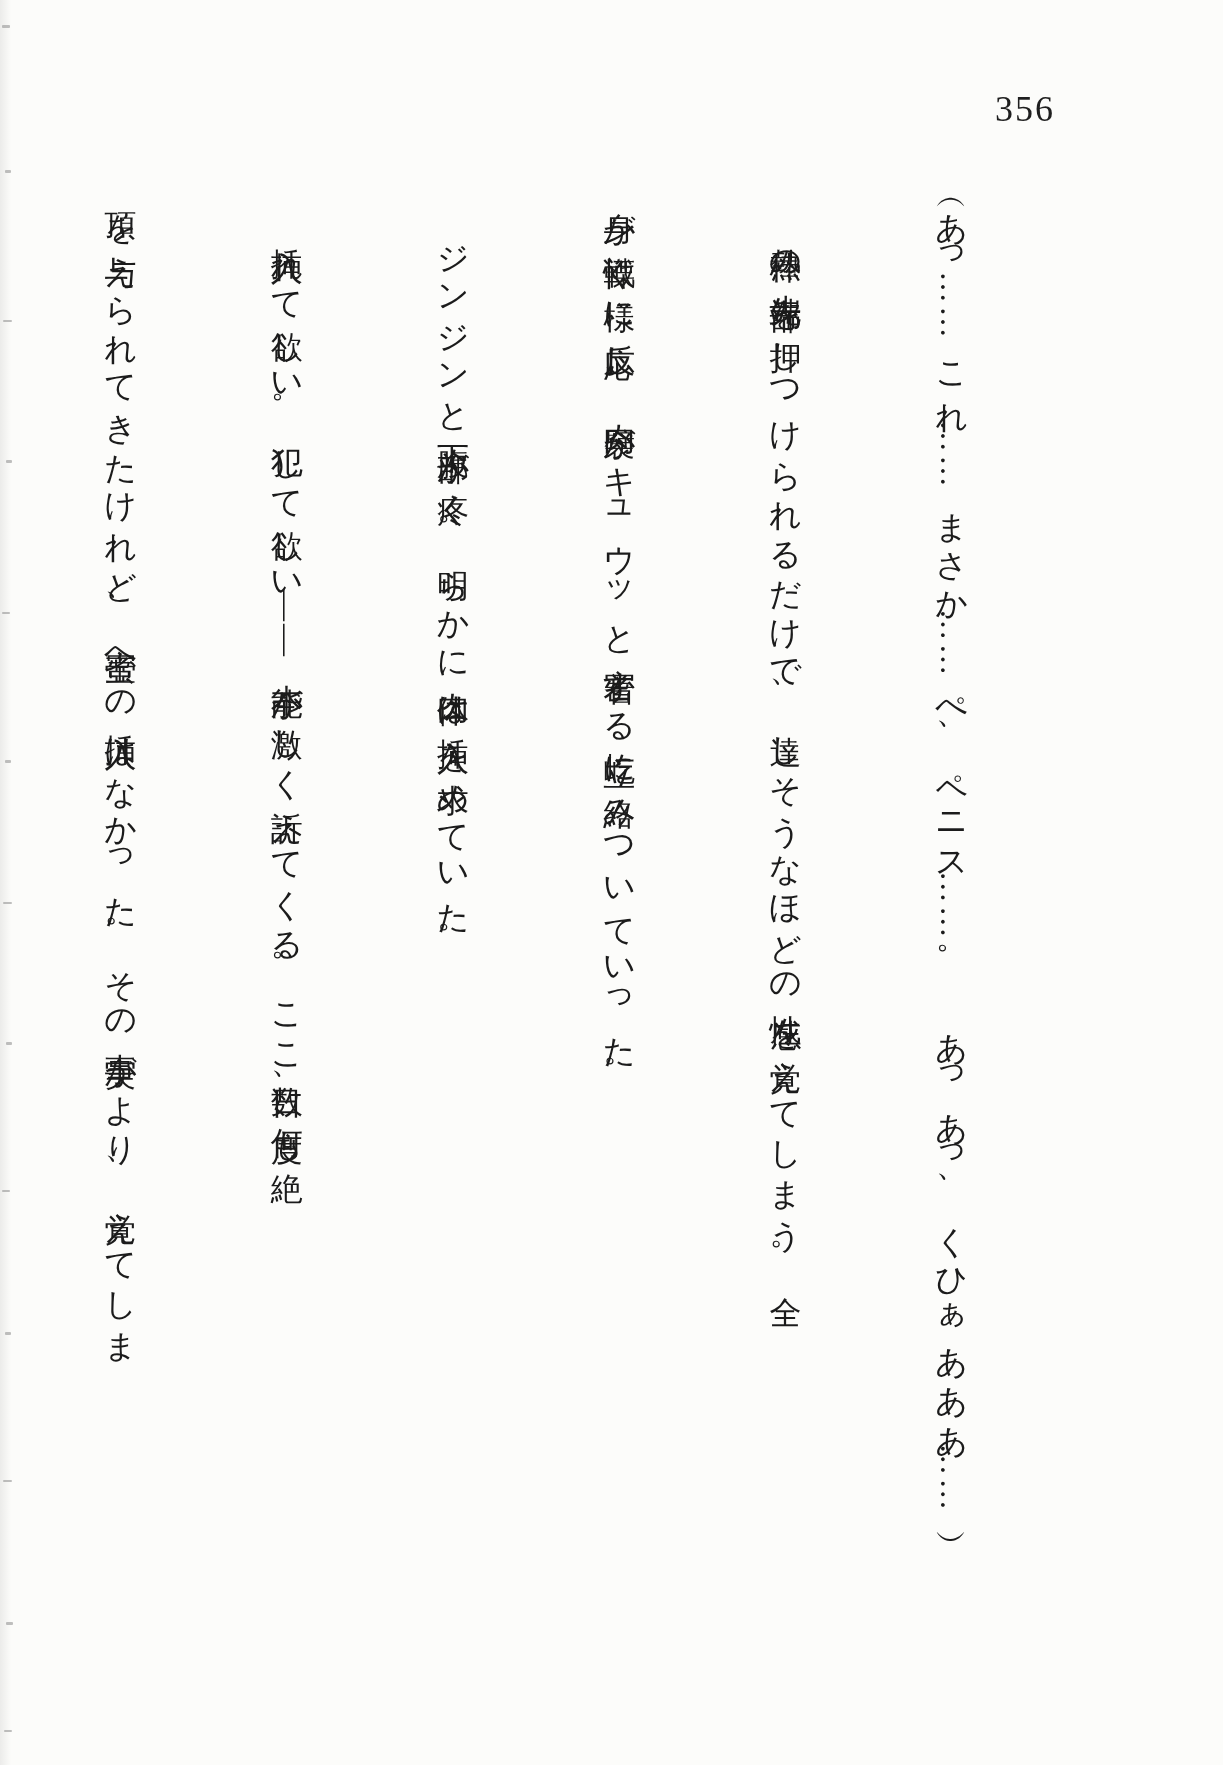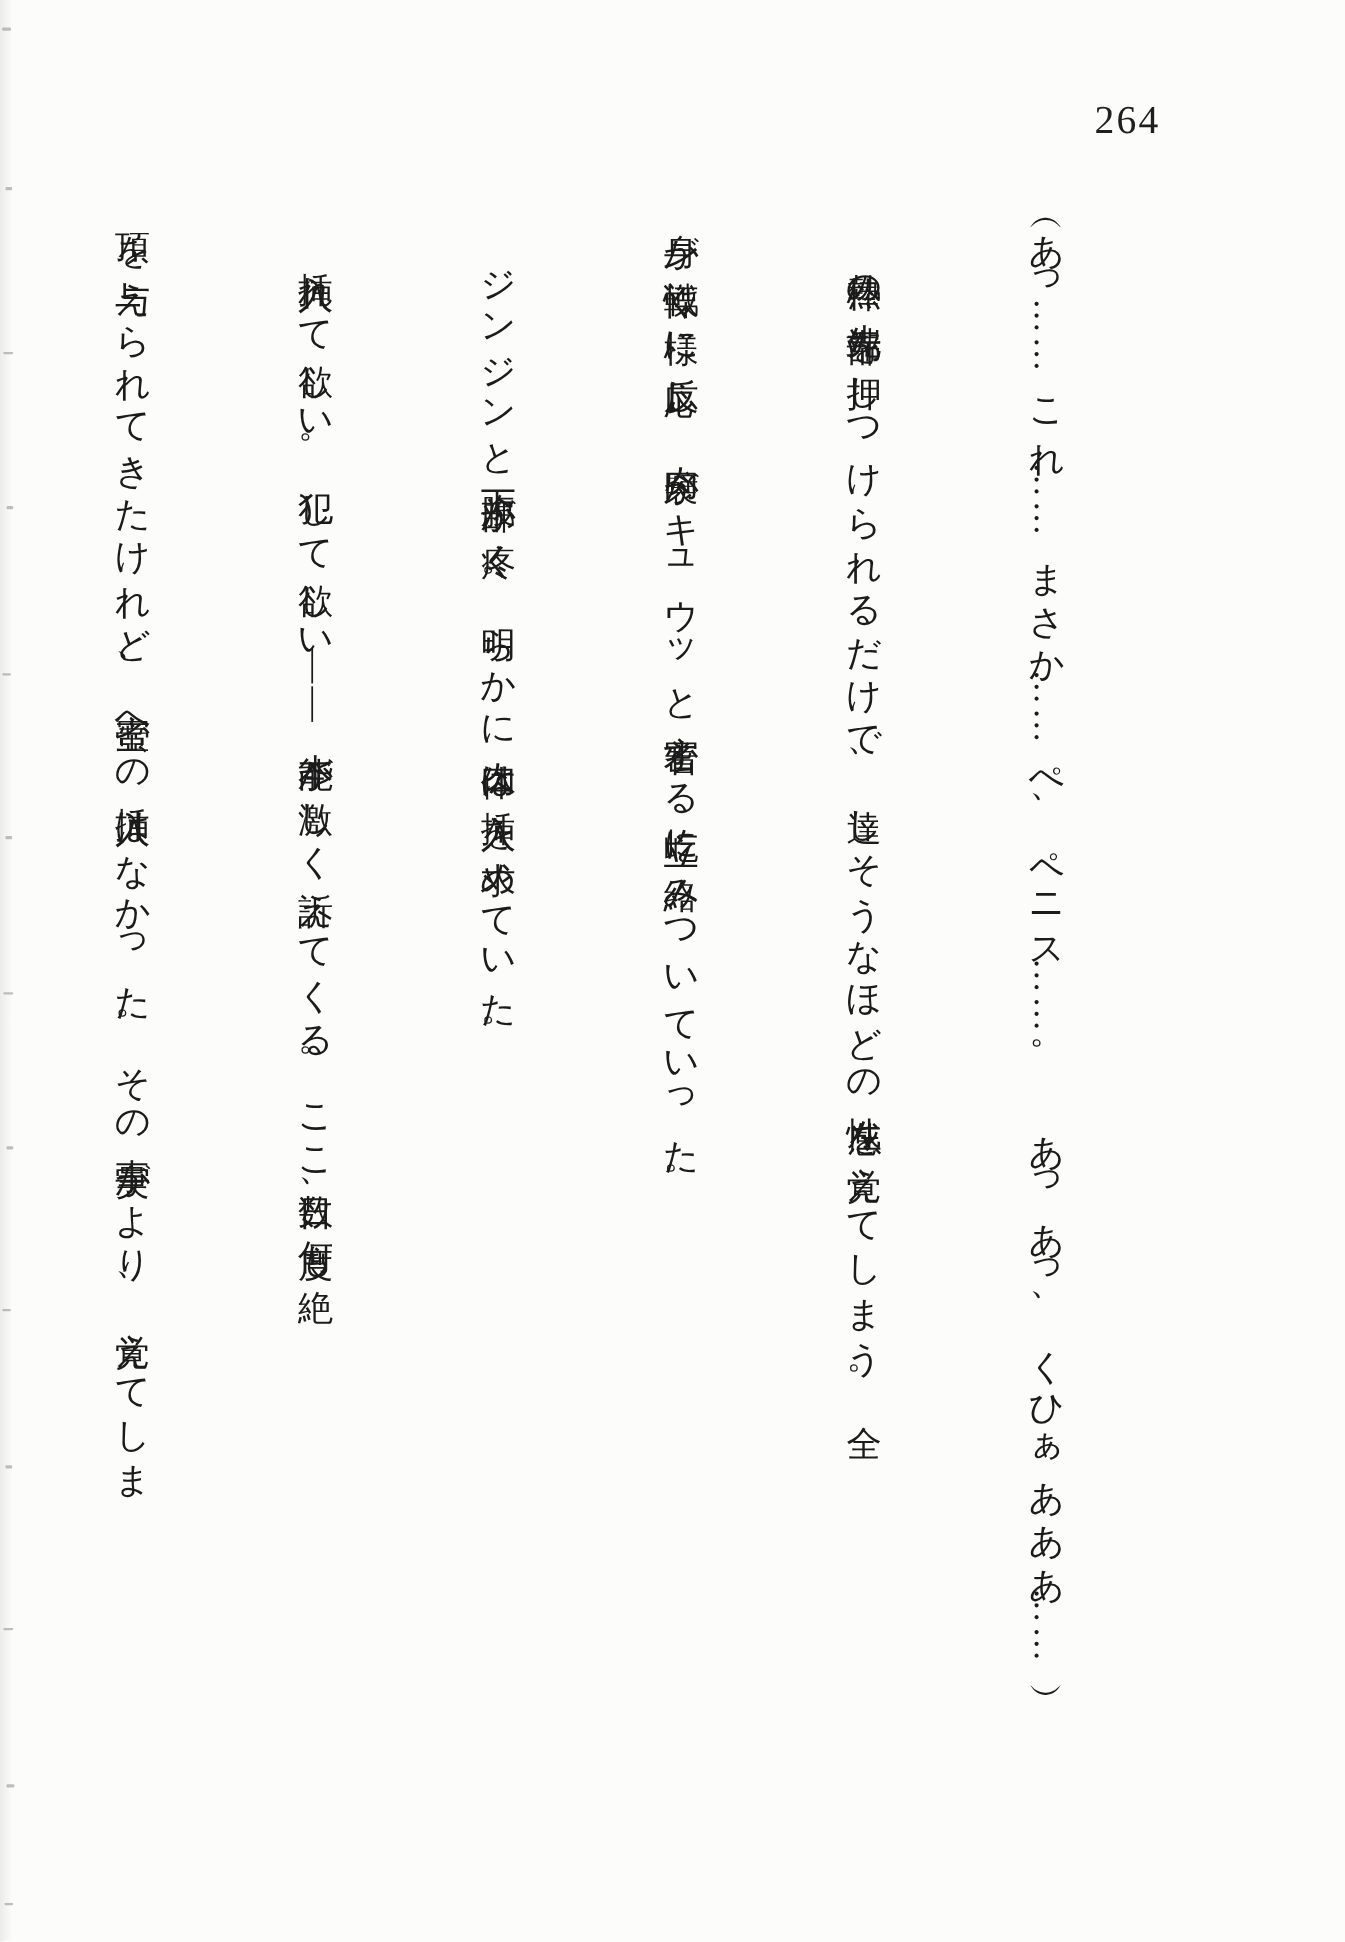--- a/index.html
+++ b/index.html
@@ -75,21 +75,21 @@
   <div class="scan-mark" style="left:2px; top:612px; width:8px; height:2px;"></div>
   <div class="scan-mark" style="left:5px; top:760px; width:6px; height:3px;"></div>
   <div class="scan-mark" style="left:3px; top:902px; width:9px; height:2px;"></div>
   <div class="scan-mark" style="left:6px; top:1042px; width:6px; height:3px;"></div>
   <div class="scan-mark" style="left:2px; top:1190px; width:8px; height:2px;"></div>
   <div class="scan-mark" style="left:5px; top:1332px; width:6px; height:3px;"></div>
   <div class="scan-mark" style="left:3px; top:1480px; width:9px; height:2px;"></div>
   <div class="scan-mark" style="left:6px; top:1622px; width:7px; height:3px;"></div>
   <div class="scan-mark" style="left:4px; top:1730px; width:8px; height:2px;"></div>
 
-  <div class="page-number">264</div>
+  <div class="page-number">356</div>
 
   <div class="text-block">
     <p class="line">（あっ……これ……まさか……ぺ、ペニス……。　あっあっ、くひぁあああ……）</p>
     <p class="line">　熱棒の先端部を押しつけられるだけで、達しそうなほどの性感を覚えてしまう。全</p>
     <p class="line">身が戦慄く様に反応し、肉襞がキュウッと密着する屹立に絡みついていった。</p>
     <p class="line">　ジンジンと下腹部が疼く。明らかに肉体は挿入を求めていた。</p>
     <p class="line">　挿入れて欲しい。犯して欲しい――本能が激しく訴えてくる。ここ数日、何度も絶</p>
     <p class="line">頂を与えられてきたけれど、蜜壺への挿入はなかった。その事実がより、覚えてしま</p>
     
     

